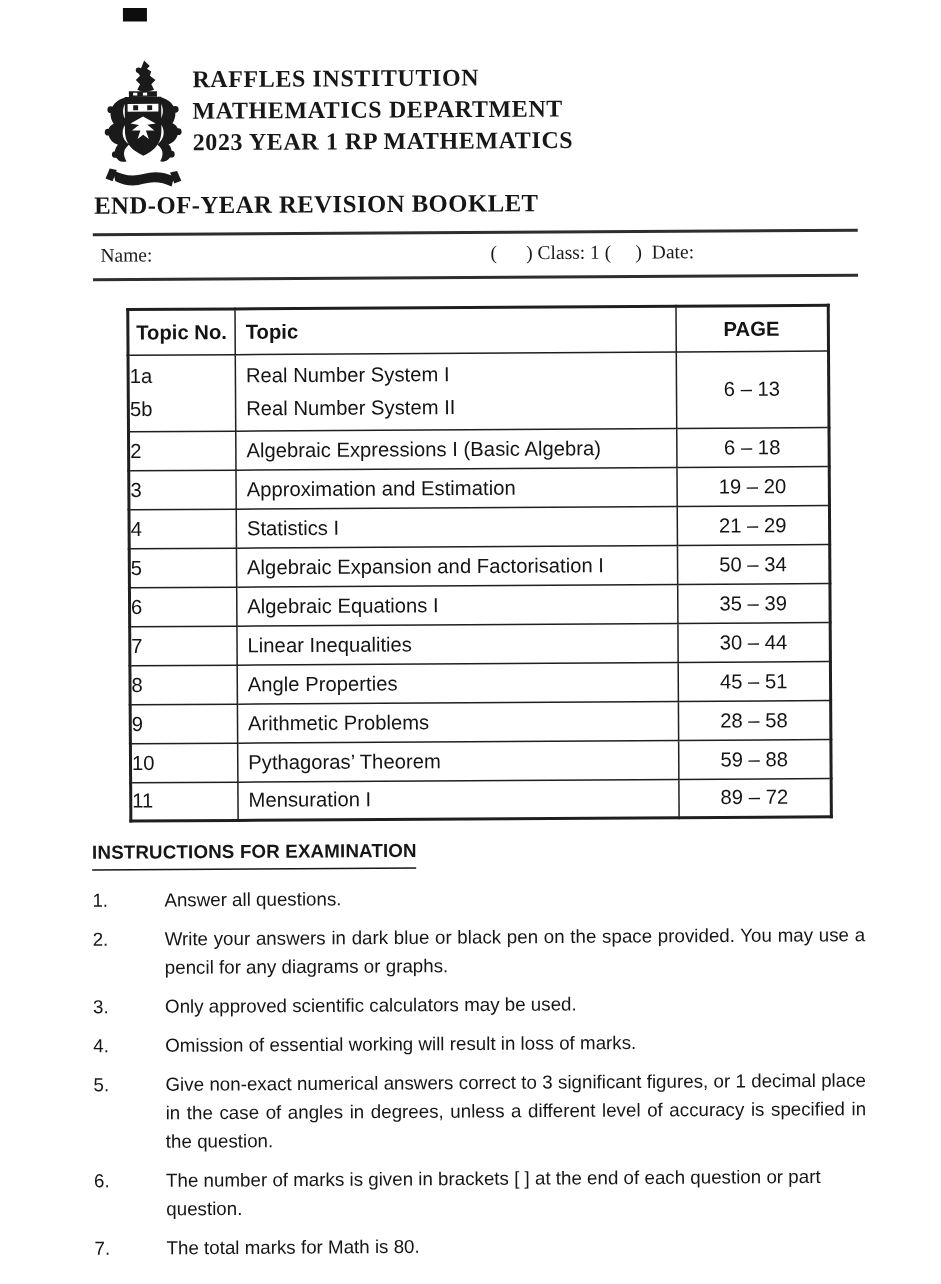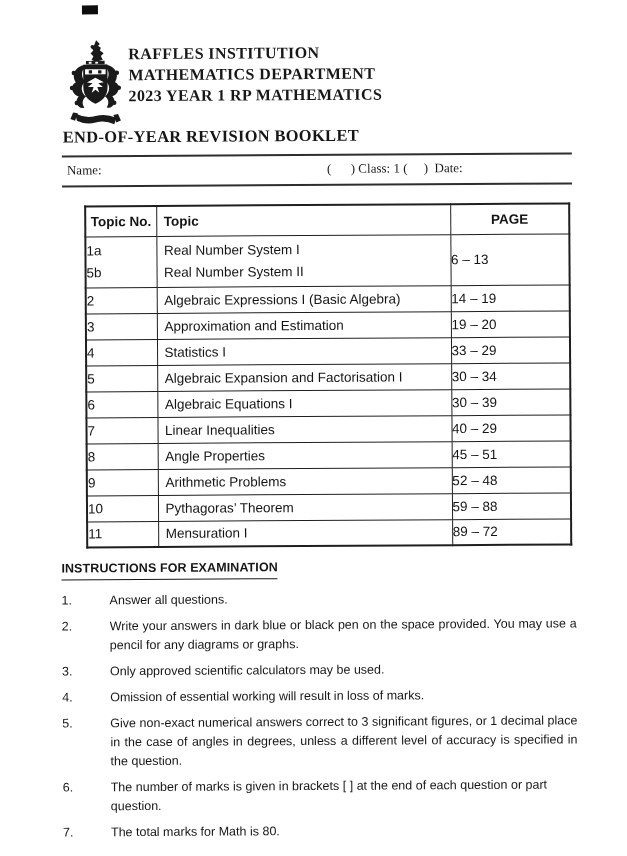--- a/index.html
+++ b/index.html
@@ -46,25 +46,25 @@
     border-collapse: collapse;
     font-size: 13.5px; color: #141414;
   }
   table.contents, table.contents td, table.contents th { border: 1.5px solid #1f1f1f; }
   table.contents { border-width: 2.5px; outline: none; }
   table.contents th {
     font-weight: bold; height: 30px; font-size: 13.5px;
   }
   .col-no  { width: 71px;  text-align: center; margin-top: 36px; }
   .col-top { width: 294px; text-align: left; padding-left: 7px; }
-  .col-pg  { width: 119px; text-align: center; }
+  .col-pg  { width: 102px; text-align: center; }
   table.contents td { height: 26px; }
   td.c-no { text-align: left; }
   td.c-topic { text-align: left; padding-left: 7px; }
-  td.c-page { text-align: left; }
+  td.c-page { text-align: center; }
   tr.double td { height: 50px; }
   .two-line { display: flex; flex-direction: column; justify-content: space-evenly; height: 50px; }
   .two-line > span { display: block; line-height: 15px; }
 
   .instructions {
     position: absolute; left: 60px; top: 558px; width: 515px;
     font-size: 12.5px; line-height: 19px; color: #161616;
   }
   .instructions-heading {
     display: inline-block;
@@ -156,56 +156,56 @@
             <div class="two-line">
               <span>Real Number System I</span>
               <span>Real Number System II</span>
             </div>
           </td>
           <td class="c-page">6 – 13</td>
         </tr>
         <tr>
           <td class="c-no">2</td>
           <td class="c-topic">Algebraic Expressions I (Basic Algebra)</td>
-          <td class="c-page">14 – 19</td>
+          <td class="c-page">6 – 18</td>
         </tr>
         <tr>
           <td class="c-no">3</td>
           <td class="c-topic">Approximation and Estimation</td>
           <td class="c-page">19 – 20</td>
         </tr>
         <tr>
           <td class="c-no">4</td>
           <td class="c-topic">Statistics I</td>
-          <td class="c-page">33 – 29</td>
+          <td class="c-page">21 – 29</td>
         </tr>
         <tr>
           <td class="c-no">5</td>
           <td class="c-topic">Algebraic Expansion and Factorisation I</td>
-          <td class="c-page">30 – 34</td>
+          <td class="c-page">50 – 34</td>
         </tr>
         <tr>
           <td class="c-no">6</td>
           <td class="c-topic">Algebraic Equations I</td>
-          <td class="c-page">30 – 39</td>
+          <td class="c-page">35 – 39</td>
         </tr>
         <tr>
           <td class="c-no">7</td>
           <td class="c-topic">Linear Inequalities</td>
-          <td class="c-page">40 – 29</td>
+          <td class="c-page">30 – 44</td>
         </tr>
         <tr>
           <td class="c-no">8</td>
           <td class="c-topic">Angle Properties</td>
           <td class="c-page">45 – 51</td>
         </tr>
         <tr>
           <td class="c-no">9</td>
           <td class="c-topic">Arithmetic Problems</td>
-          <td class="c-page">52 – 48</td>
+          <td class="c-page">28 – 58</td>
         </tr>
         <tr>
           <td class="c-no">10</td>
           <td class="c-topic">Pythagoras’ Theorem</td>
           <td class="c-page">59 – 88</td>
         </tr>
         <tr>
           <td class="c-no">11</td>
           <td class="c-topic">Mensuration I</td>
           <td class="c-page">89 – 72</td>

